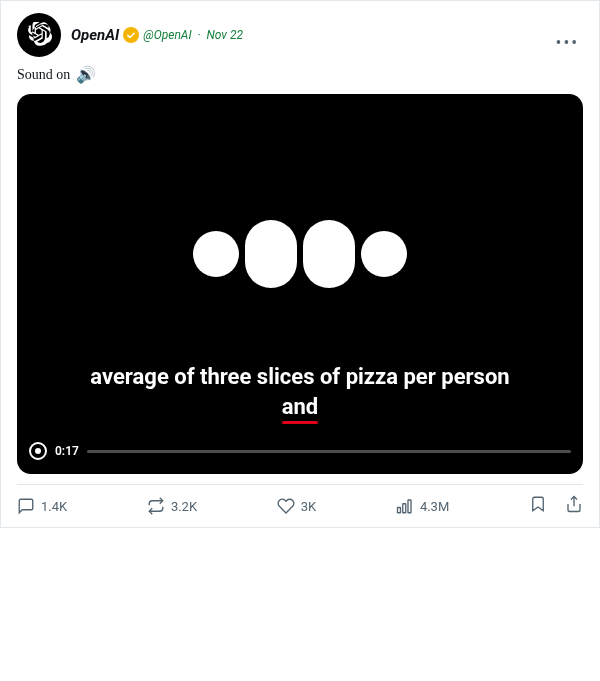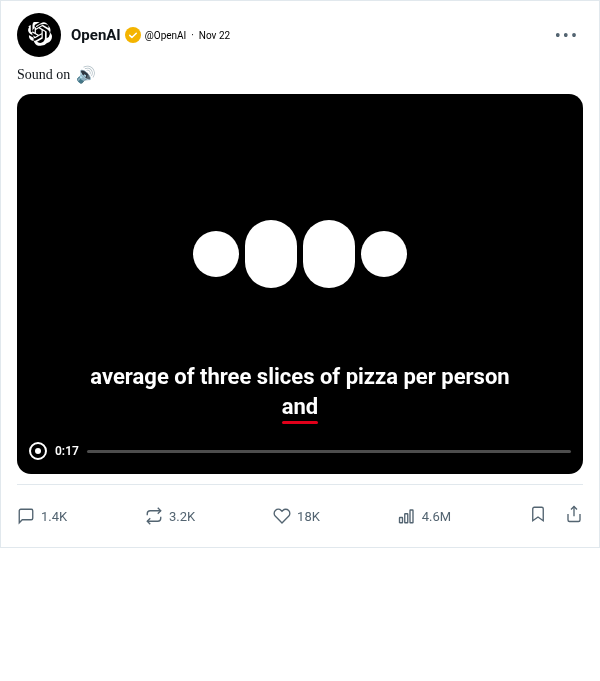--- a/index.html
+++ b/index.html
@@ -12,23 +12,24 @@
       min-height: 100vh;
     }
     .tweet-card {
       width: 600px;
       background: #fff;
       border: 1px solid #e1e8ed;
       padding: 12px 16px 0 16px;
     }
     .tweet-header {
       display: flex;
-      align-items: center;
+      align-items: flex-end;
       justify-content: space-between;
       margin-bottom: 8px;
+      font-style: italic;
     }
     .tweet-header-left {
       display: flex;
       align-items: center;
       gap: 10px;
     }
     .avatar {
       width: 44px;
       height: 44px;
       border-radius: 50%;
@@ -62,22 +63,22 @@
       align-items: center;
       justify-content: center;
       width: 16px;
       height: 16px;
     }
     .verified-badge svg {
       width: 16px;
       height: 16px;
     }
     .handle-date {
-      font-size: 10px;
-      color: #000000;
+      font-size: 12px;
+      color: #15803d;
     }
     .more-btn {
       color: #536471;
       cursor: pointer;
       font-size: 18px;
       padding: 4px;
       letter-spacing: 2px;
     }
     .tweet-text {
       font-size: 15px;
@@ -195,21 +196,21 @@
     .video-progress {
       flex: 1;
       height: 3px;
       background: rgba(255,255,255,0.3);
       border-radius: 2px;
     }
     .tweet-actions {
       display: flex;
       align-items: center;
       justify-content: space-between;
-      padding: 20px 0;
+      padding: 10px 0;
       border-top: 1px solid #e1e8ed;
       margin-top: 10px;
     }
     .action-group {
       display: flex;
       align-items: center;
       gap: 6px;
       color: #536471;
       font-size: 13px;
       cursor: pointer;
@@ -325,32 +326,32 @@
       </span>
       <span class="action-count">3.2K</span>
     </div>
 
     <div class="action-group">
       <span class="action-icon">
         <svg width="18" height="18" viewBox="0 0 24 24" fill="none" stroke="currentColor" stroke-width="1.8">
           <path d="M20.84 4.61a5.5 5.5 0 0 0-7.78 0L12 5.67l-1.06-1.06a5.5 5.5 0 0 0-7.78 7.78l1.06 1.06L12 21.23l7.78-7.78 1.06-1.06a5.5 5.5 0 0 0 0-7.78z"></path>
         </svg>
       </span>
-      <span class="action-count">18K</span>
+      <span class="action-count">3K</span>
     </div>
 
     <div class="action-group">
       <span class="action-icon">
         <svg width="18" height="18" viewBox="0 0 24 24" fill="none" stroke="currentColor" stroke-width="1.8">
           <rect x="2" y="14" width="4" height="7" rx="0.5"></rect>
           <rect x="9" y="9" width="4" height="12" rx="0.5"></rect>
           <rect x="16" y="4" width="4" height="17" rx="0.5"></rect>
         </svg>
       </span>
-      <span class="action-count">4.6M</span>
+      <span class="action-count">4.3M</span>
     </div>
 
     <div class="actions-right">
       <span class="action-bookmark">
         <svg width="18" height="18" viewBox="0 0 24 24" fill="none" stroke="#536471" stroke-width="1.8">
           <path d="M19 21l-7-5-7 5V5a2 2 0 0 1 2-2h10a2 2 0 0 1 2 2z"></path>
         </svg>
       </span>
       <span class="action-share">
         <svg width="18" height="18" viewBox="0 0 24 24" fill="none" stroke="#536471" stroke-width="1.8">

